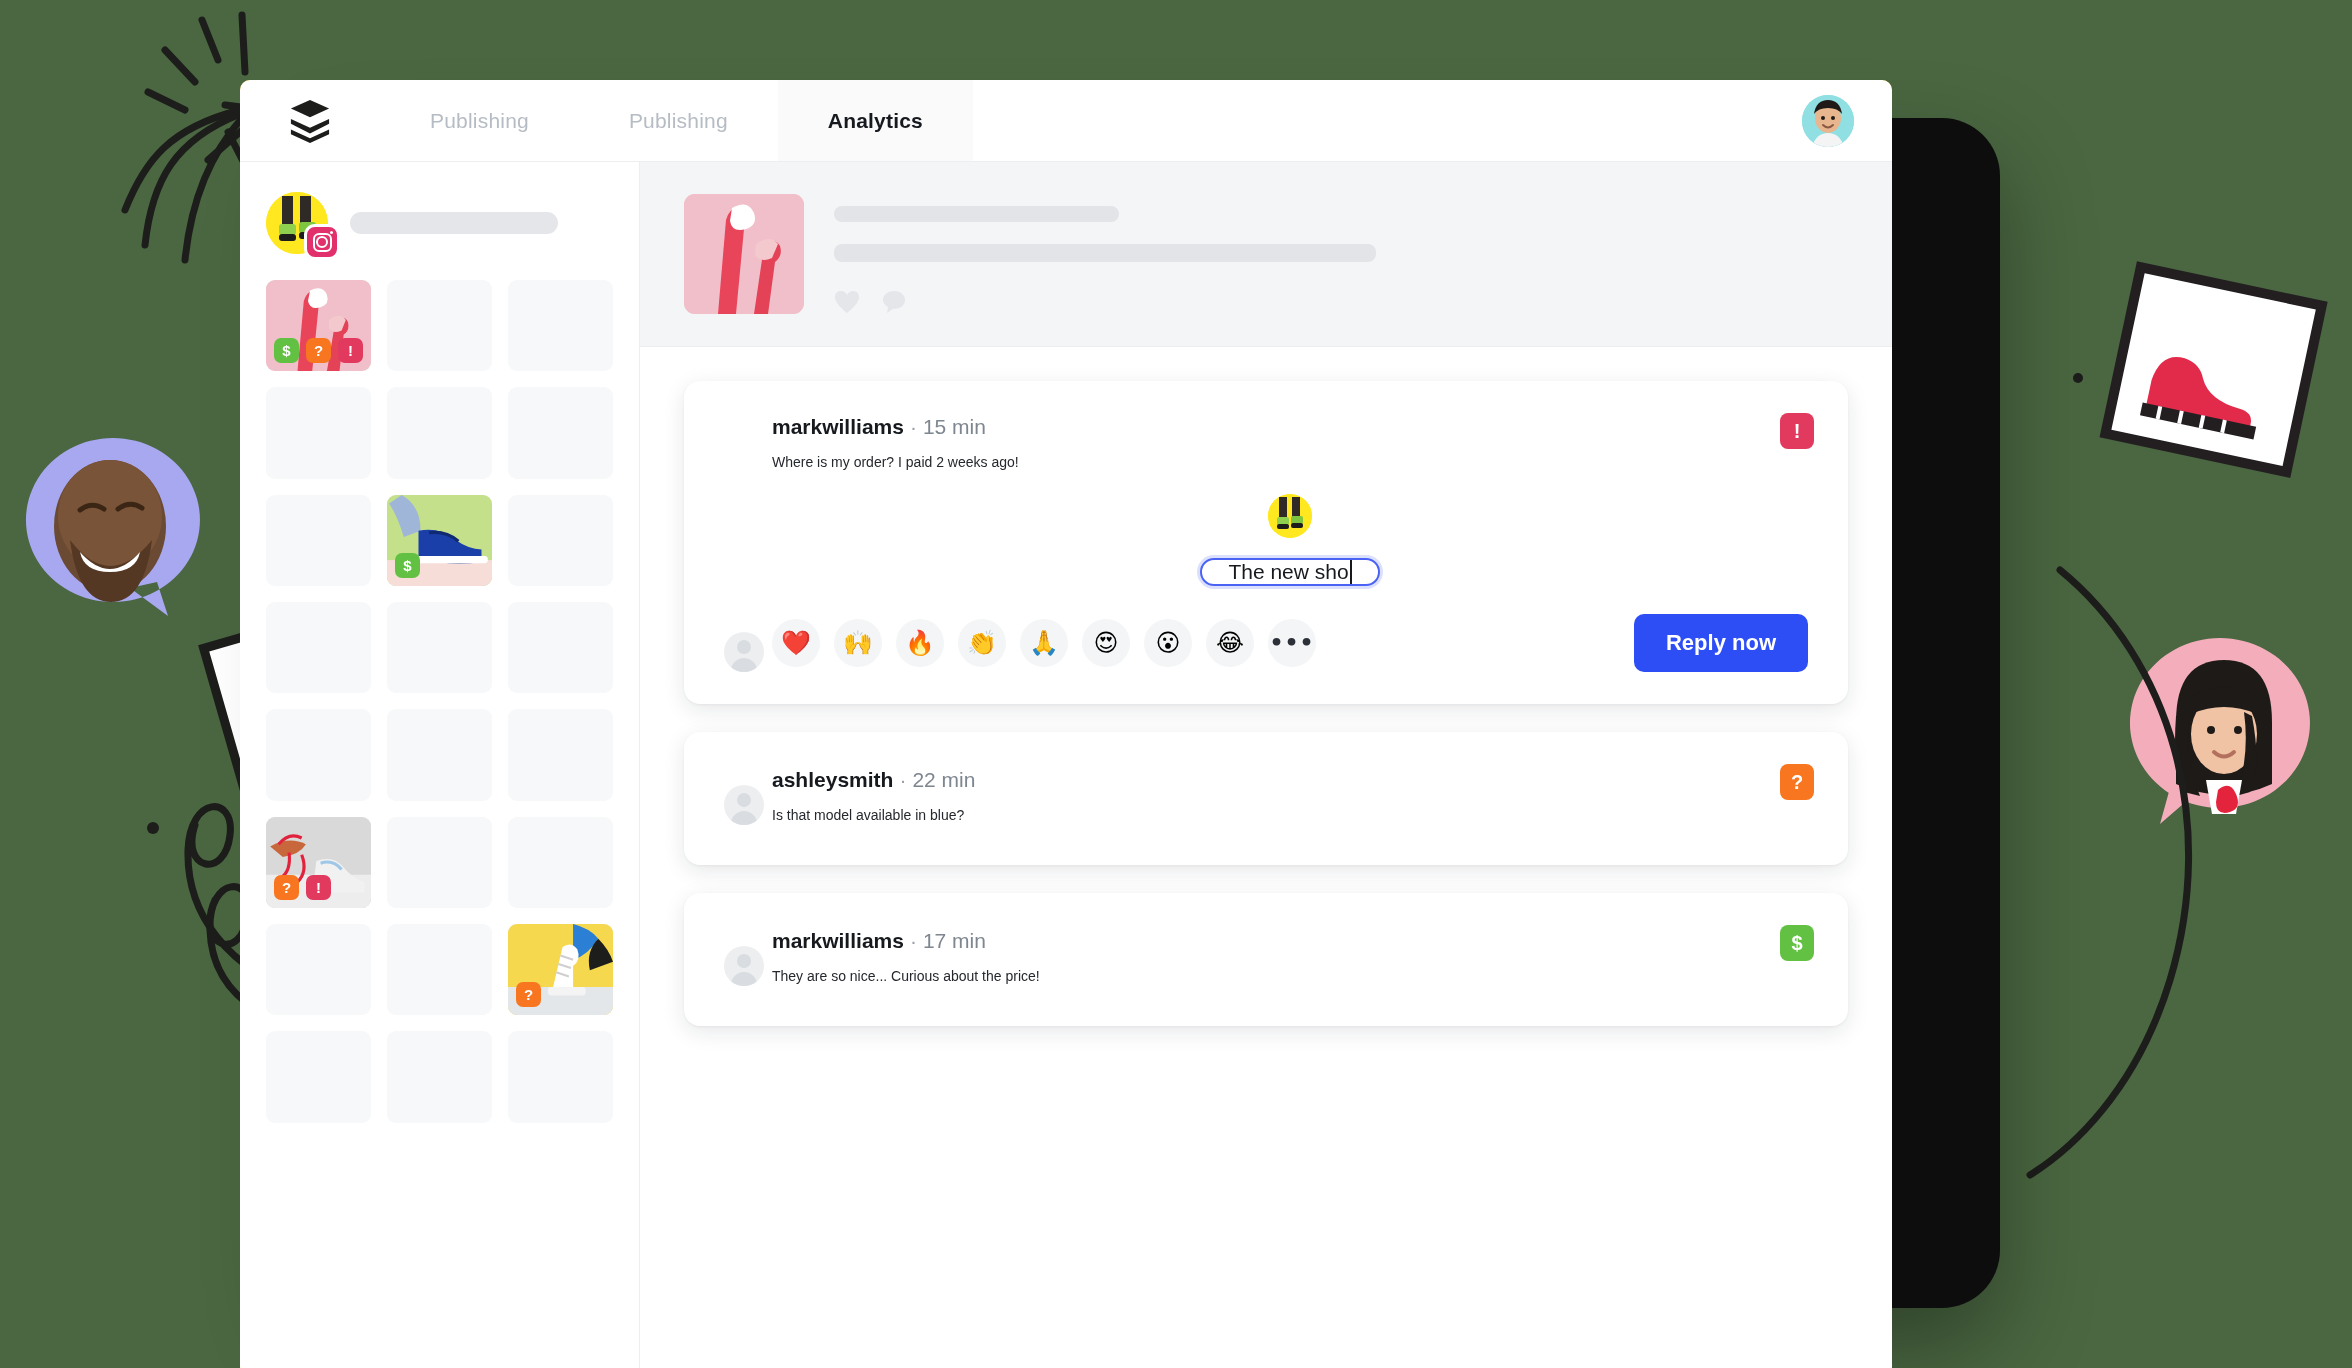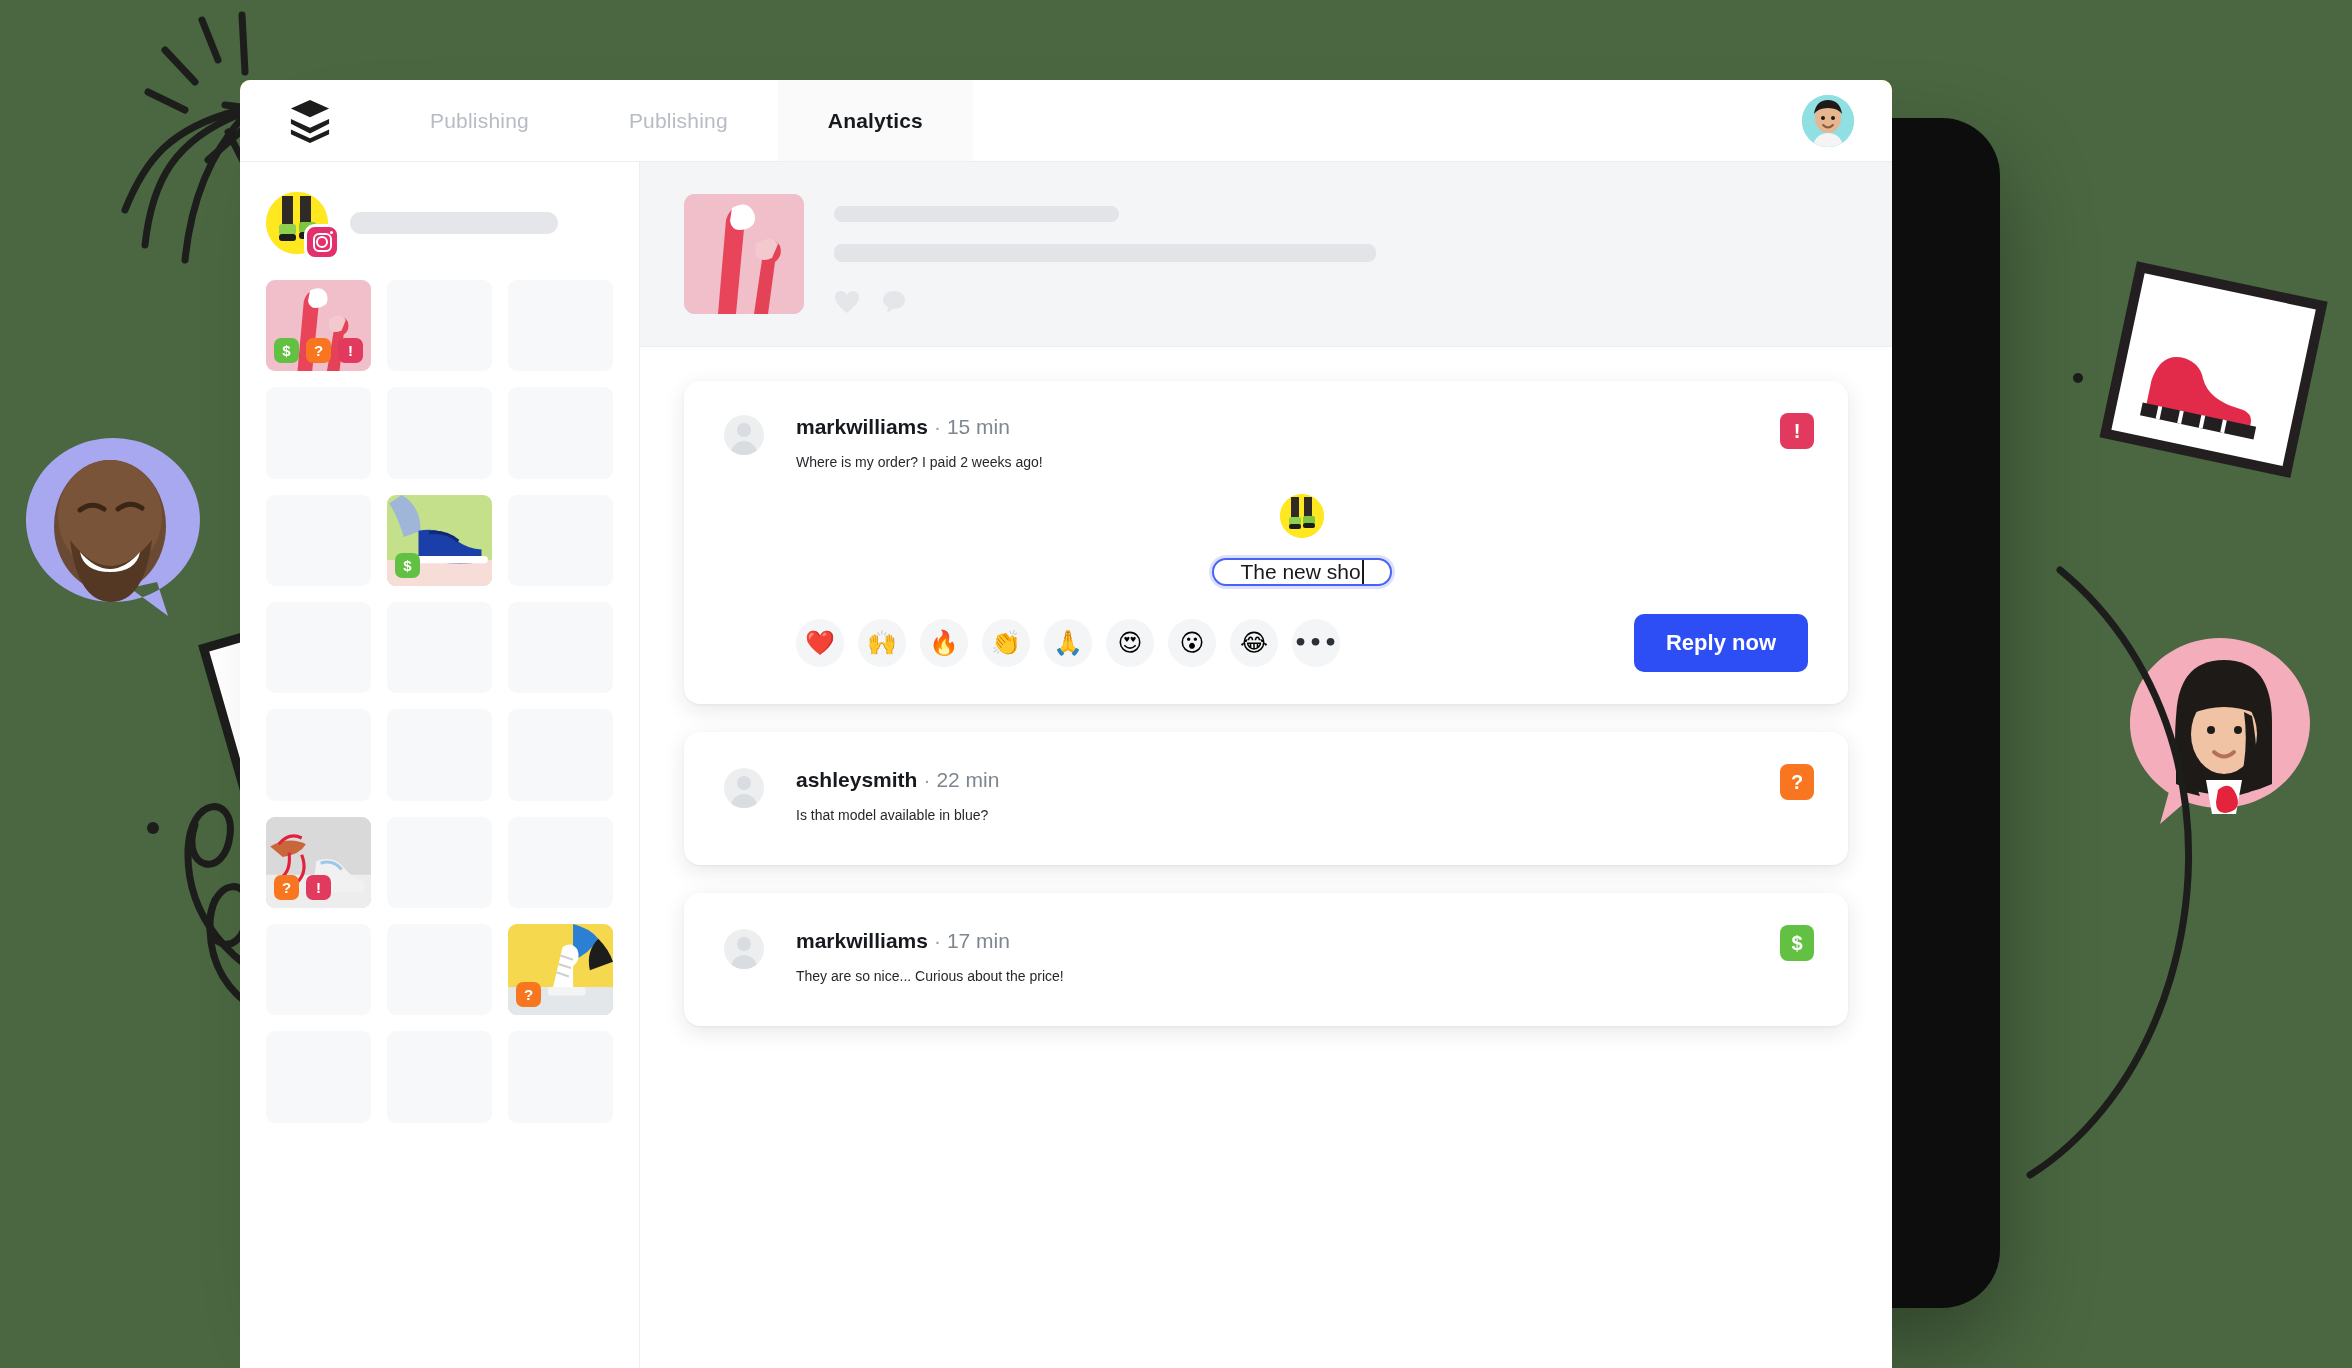--- a/index.html
+++ b/index.html
@@ -164,21 +164,21 @@
 
   .comments { flex: 1; padding: 34px 44px; overflow: hidden; }
   .card {
     position: relative;
     background: #ffffff;
     border-radius: 16px;
     box-shadow: 0 6px 22px rgba(20,28,45,.10), 0 1px 3px rgba(20,28,45,.05);
     padding: 34px 40px 32px 40px;
     margin-bottom: 28px;
   }
-  .c-head { display: flex; align-items: flex-start; gap: 32px; }
+  .c-head { display: flex; align-items: flex-end; gap: 8px; }
   .c-avatar {
     width: 40px; height: 40px; border-radius: 50%;
     background: #eceef0; flex: none; position: relative; overflow: hidden;
   }
   .c-avatar:before {
     content: ""; position: absolute; left: 50%; top: 8px;
     transform: translateX(-50%);
     width: 14px; height: 14px; border-radius: 50%; background: #d9dce0;
   }
   .c-avatar:after {

